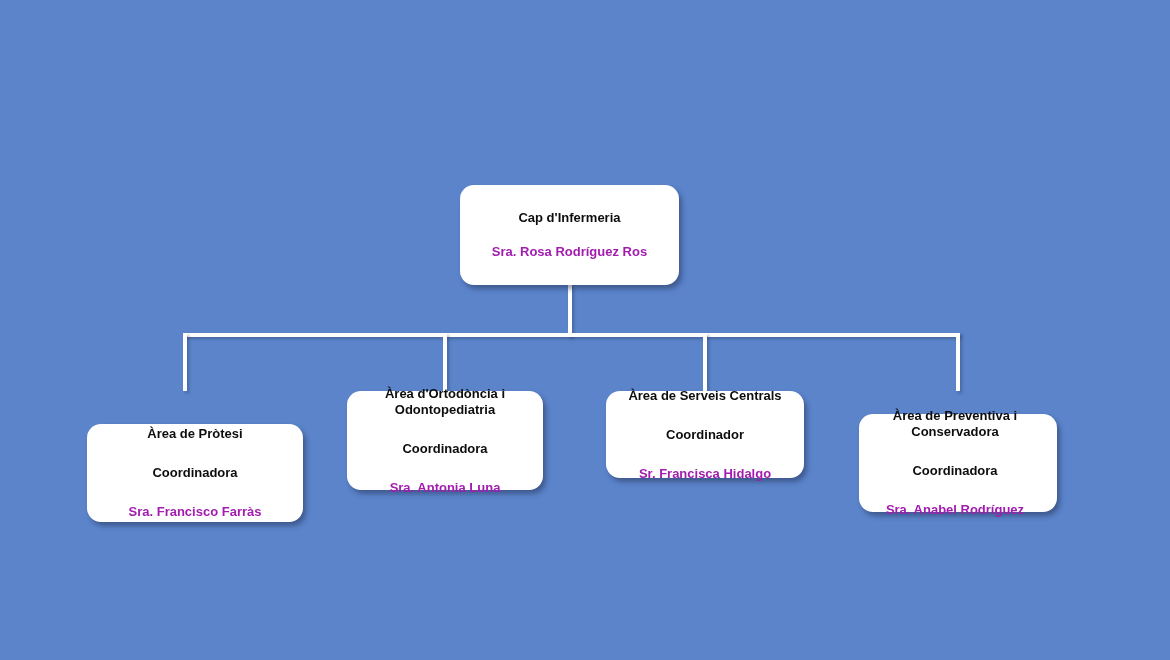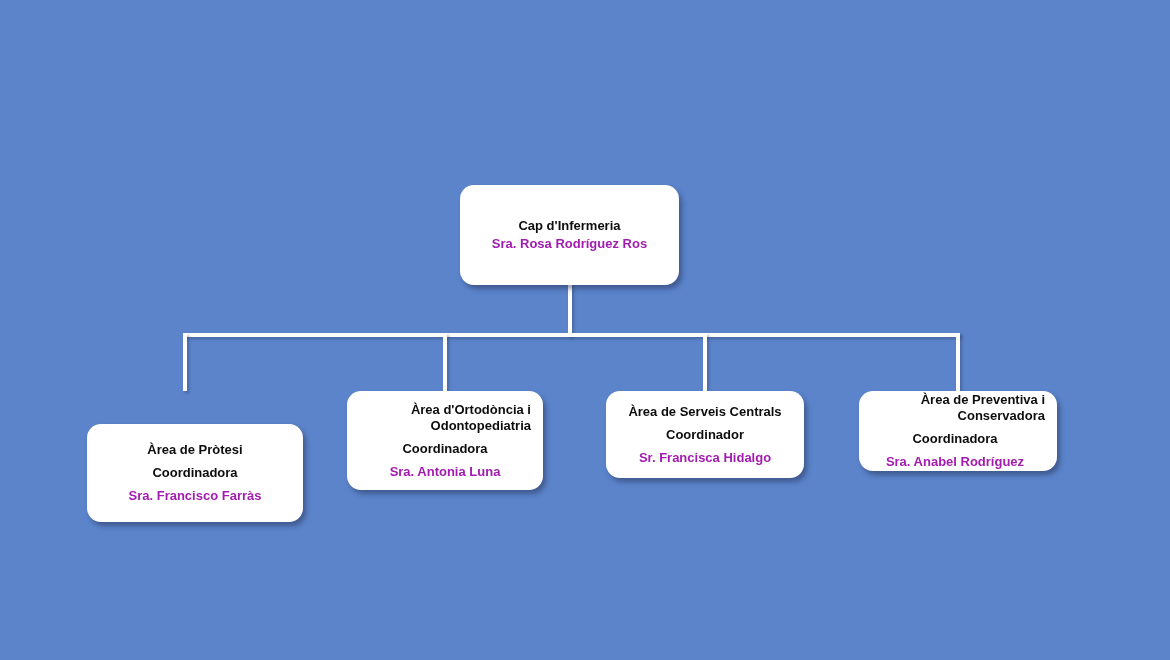--- a/index.html
+++ b/index.html
@@ -31,42 +31,43 @@
   
   .node {
     position: absolute;
     background: #FFFFFF;
     border-radius: 14px;
     box-shadow: 3px 4px 5px rgba(30, 40, 70, 0.45);
     display: flex;
     flex-direction: column;
     align-items: center;
     justify-content: center;
-    text-align: right;
+    text-align: center;
     font-weight: bold;
     font-size: 13px;
     line-height: 16px;
     padding: 6px 12px;
     box-sizing: border-box;
+    gap: 16px;
   }
   .node .title, .node .role {
     color: #0D0D0D;
     margin: 0;
   }
   .node .role { margin-top: 7px; }
   .node .name {
     color: #a21caf;
     margin: 7px 0 0 0;
   }
   #node-root { left: 460px; top: 185px; width: 219px; height: 100px; }
   #node-root .name { margin-top: 2px; }
   #node-child-1 { left:  87px; top: 390px; width: 216px; height: 98px; margin-top: 34px; }
   #node-child-2 { left: 347px; top: 391px; width: 196px; height: 99px; }
   #node-child-3 { left: 606px; top: 391px; width: 198px; height: 87px; }
-  #node-child-4 { left: 859px; top: 391px; width: 198px; height: 80px; padding-left: 6px; }
+  #node-child-4 { left: 859px; top: 414px; width: 198px; height: 98px; padding-left: 6px; }
 </style>
 </head>
 <body>
 
 <div class="canvas">
 
   <div class="conn v" id="conn-stem"></div>
   <div class="conn h" id="conn-horizontal"></div>
   <div class="conn v" id="conn-drop-1"></div>
   <div class="conn v" id="conn-drop-2"></div>

